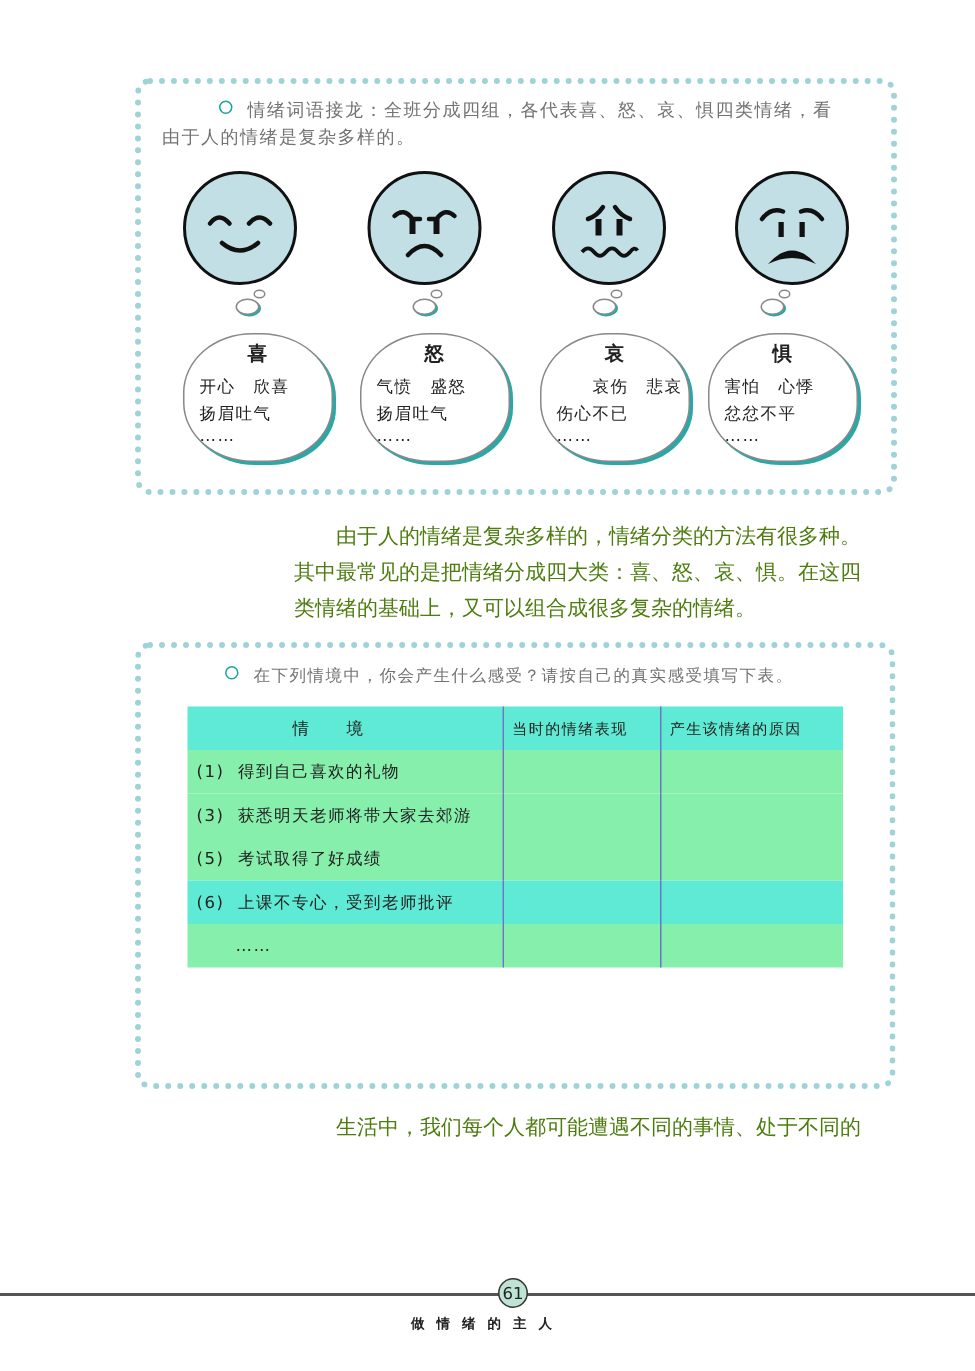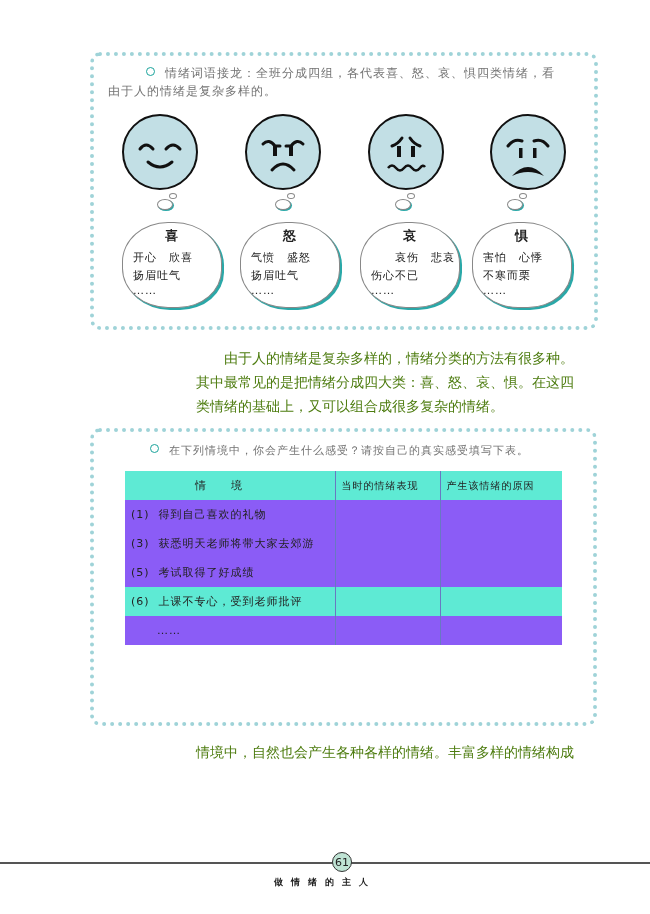--- a/index.html
+++ b/index.html
@@ -15,21 +15,21 @@
   .bubble .small1{position:absolute;left:34px;top:-24px;width:14px;height:9px;border:1px solid #888;border-radius:50%;background:#fff;box-shadow:1px 1px 0 #2aa8a8;}
   .bubble .small2{position:absolute;left:46px;top:-30px;width:6px;height:4px;border:1px solid #888;border-radius:50%;}
   .bubble .title{position:absolute;left:0;right:0;top:4px;text-align:center;font-size:13px;font-weight:bold;letter-spacing:1px;}
   .bubble .line{position:absolute;left:10px;font-size:11px;letter-spacing:1px;white-space:nowrap;}
   .para{position:absolute;left:196px;width:410px;font-size:14px;line-height:24px;color:#4d7c0f;}
   .para .indent{display:inline-block;width:28px;}
   table.tbl{position:absolute;left:125px;top:471px;width:437px;border-collapse:collapse;font-size:11px;letter-spacing:1px;}
   .tbl td,.tbl th{padding:0 6px;height:29px;font-weight:normal;text-align:left;border-right:1.5px solid #6878c2;}
   .tbl td:last-child,.tbl th:last-child{border-right:none;}
   .tbl tr.light{background:#5eead4;}
-  .tbl tr.dark{background:#8b5cf6;}
+  .tbl tr.dark{background:#86efac;}
   .tbl tr.tall td{height:40px;line-height:15px;}
   .footer-line{position:absolute;left:0;top:862px;width:650px;height:2px;background:#555;}
   .page-num{position:absolute;left:332px;top:852px;width:20px;height:20px;border:1.5px solid #333;border-radius:50%;background:#bfe3d4;font-size:11px;text-align:center;line-height:20px;box-sizing:border-box;}
   .footer-title{position:absolute;left:0;width:650px;top:876px;text-align:center;font-size:9px;font-weight:bold;letter-spacing:8px;}
 </style>
 </head>
 <body>
 
 <div id="box1" class="dbox"></div>
 <div class="instr" style="left:146px;top:62px;">
@@ -94,21 +94,21 @@
   <div class="title">哀</div>
   <div class="line" style="top:27px;margin-left:24px;">哀伤　悲哀</div>
   <div class="line" style="top:45px;">伤心不已</div>
   <div class="line" style="top:61px;">……</div>
 </div>
 <div class="bubble" style="left:472px;">
   <div class="small1"></div>
     <div class="small2"></div>
   <div class="title">惧</div>
   <div class="line" style="top:27px;">害怕　心悸</div>
-  <div class="line" style="top:45px;">不寒而栗</div>
+  <div class="line" style="top:45px;">忿忿不平</div>
   <div class="line" style="top:61px;">……</div>
 </div>
 
 <div class="para" style="top:346px;">
   <div><span class="indent"></span><span>由于人的情绪是复杂多样的，情绪分类的方法有很多种。</span></div>
   <div>其中最常见的是把情绪分成四大类：喜、怒、哀、惧。在这四</div>
   <div>类情绪的基础上，又可以组合成很多复杂的情绪。</div>
 </div>
 
 <div id="box2" class="dbox"></div>
@@ -150,18 +150,18 @@
   </tr>
   <tr class="dark">
     <td style="padding-left:32px;"><span>……</span></td>
     <td></td>
     <td></td>
   </tr>
 </tbody>
   </table>
 
 <div class="para" style="top:740px;">
-  <div>情境中，自然也会产生各种各样的情绪。丰富多样的情绪构成</div>
+  <div><span class="indent"></span><span>生活中，我们每个人都可能遭遇不同的事情、处于不同的</span></div>
 </div>
 
 <div class="footer-line"></div>
 <div class="page-num">61</div>
 <div class="footer-title">做情绪的主人</div>
 
 </body></html>

